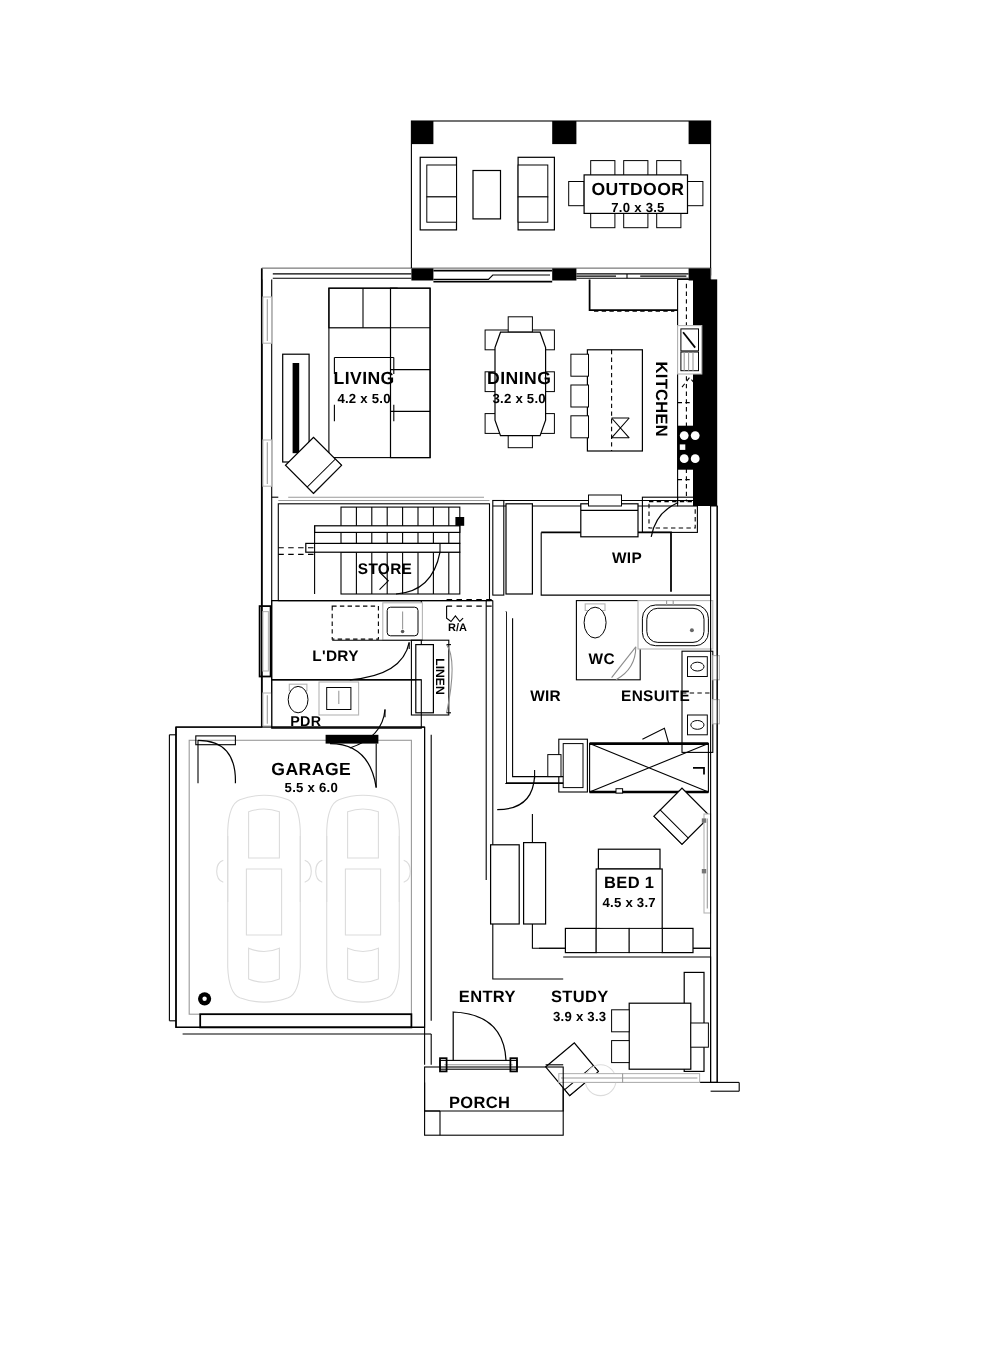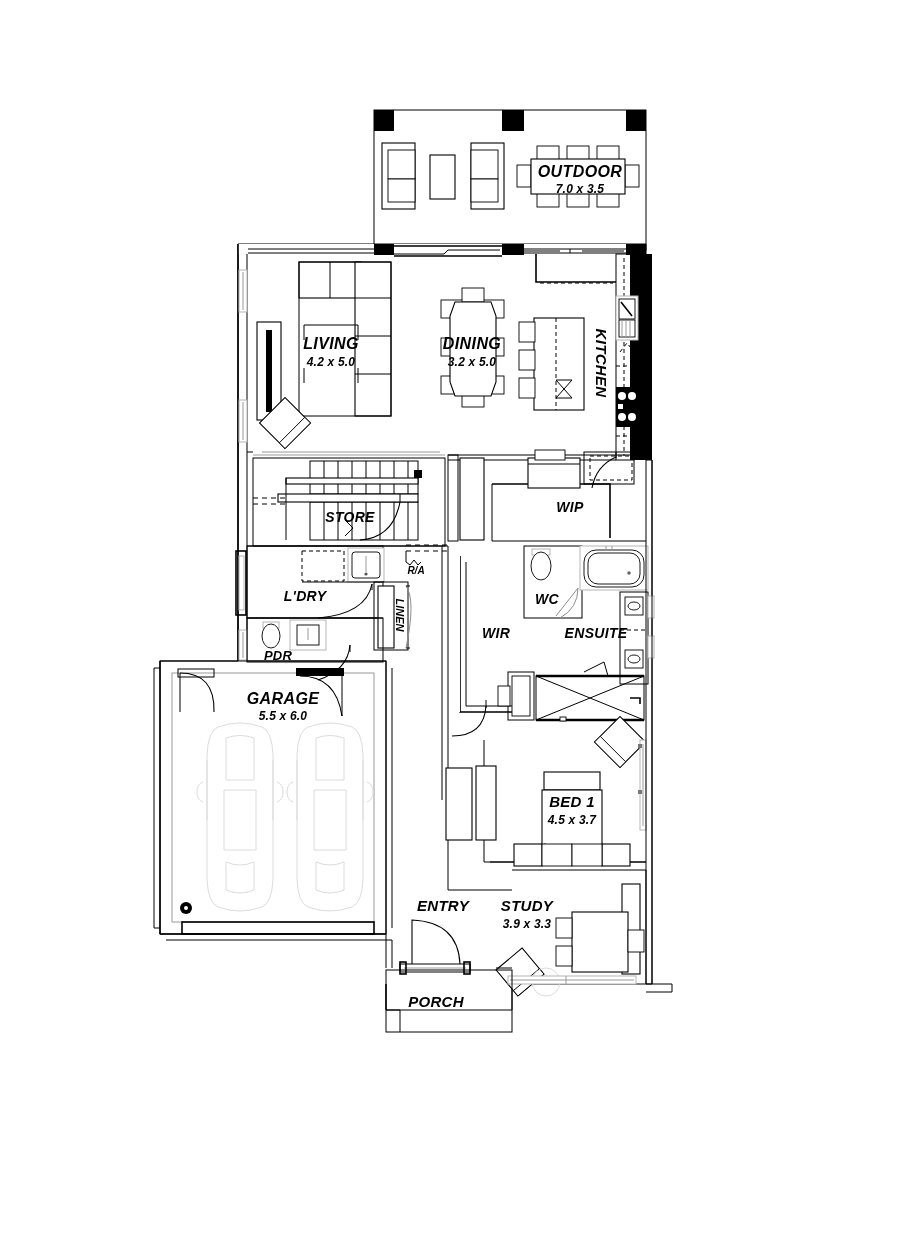--- a/index.html
+++ b/index.html
@@ -2,21 +2,21 @@
 <html><head>
 <meta charset="utf-8">
 <title>Ground Floor Plan</title>
 <style>
   html,body{margin:0;padding:0;background:#ffffff;}
   body{
     width:901px;height:1246px;
     font-family:"Liberation Sans", sans-serif;
     position:relative;overflow:hidden;
   }
-  #plan-root{position:absolute;left:0;top:0;width:901px;height:890px;font-style:italic;}
+  #plan-root{position:absolute;left:0;top:0;width:901px;height:890px;}
   svg{display:block;}
   .rm-label{
     font-family:"Liberation Sans", sans-serif;
     font-weight:bold;
     fill:#000;
     text-anchor:middle;
     dominant-baseline:middle;
   }
   .rm-dim{
     font-family:"Liberation Sans", sans-serif;

